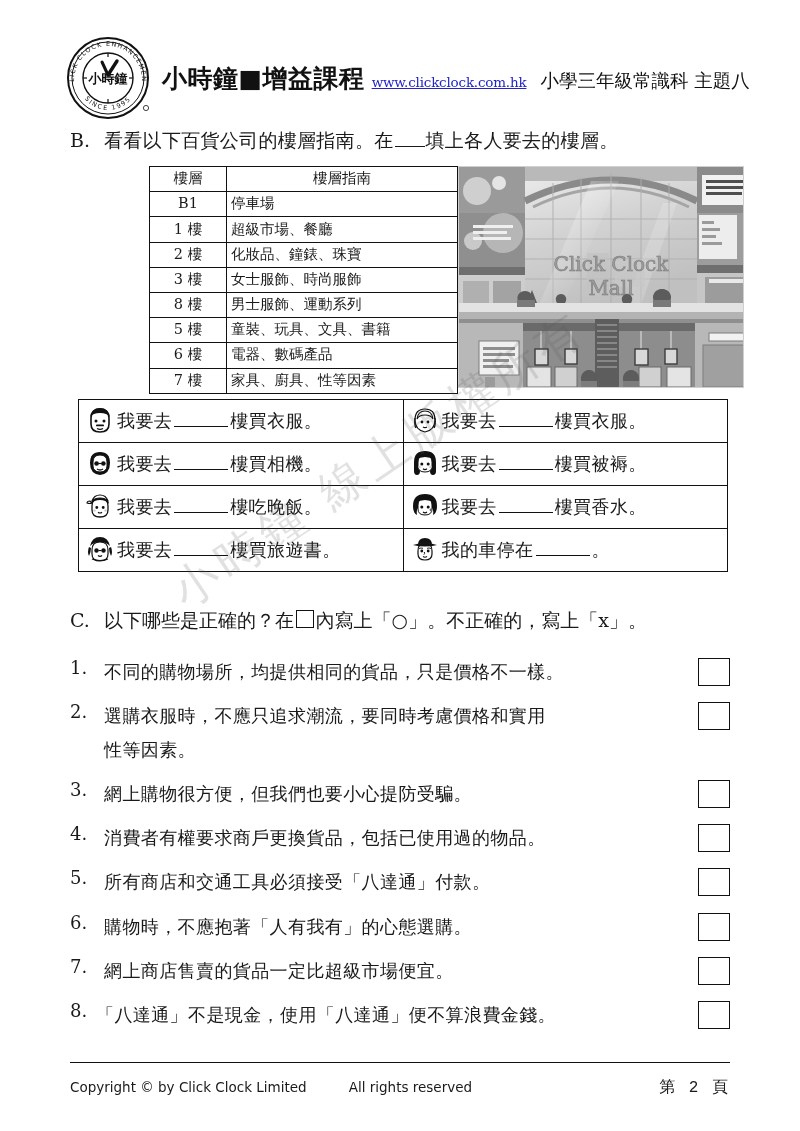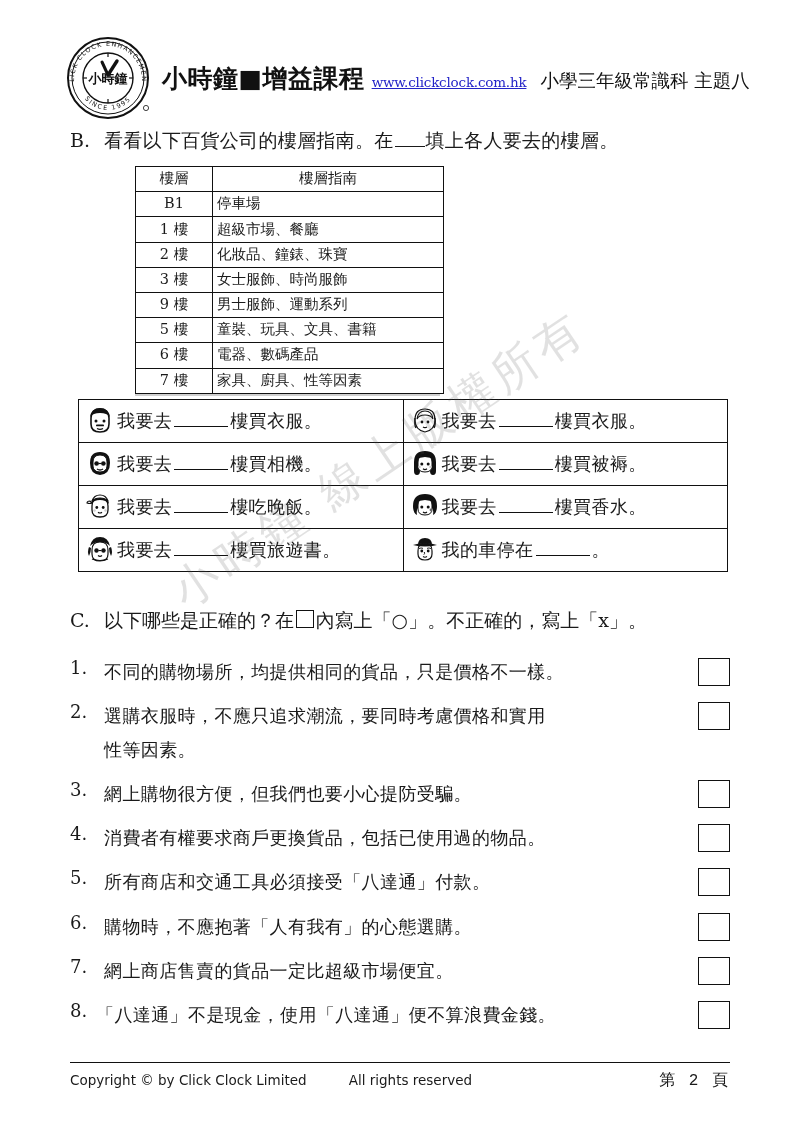--- a/index.html
+++ b/index.html
@@ -95,26 +95,25 @@
     border-bottom: 1.6px solid #1a1a1a;
     width: 30px;
     height: 0.95em;
     margin: 0 1px;
     vertical-align: baseline;
   }
 
   
   .guide-row {
     position: absolute;
-    left: 135px;
+    left: 149px;
     top: 166px;
     width: 595px;
     height: 222px;
     display: flex;
-    flex-direction: column;
   }
   table.floor-table {
     border-collapse: collapse;
     width: 290px;
     table-layout: fixed;
     font-family: "DejaVu Serif", "Liberation Serif", serif;
   }
   table.floor-table td, table.floor-table th {
     border: 1.2px solid #111;
     font-size: 14.5px;
@@ -236,21 +235,21 @@
     background: #fff;
   }
 
   
   .footer {
     position: absolute;
     left: 70px;
     top: 1062px;
     width: 660px;
     border-top: 1.6px solid #111;
-    padding-top: 7px;
+    padding-top: 14px;
     display: flex;
     align-items: baseline;
     font-size: 13.5px;
     font-family: "DejaVu Sans", "Liberation Sans", sans-serif;
   }
   .f-copy { margin-right: 42px; }
   .f-rights { flex: 1 1 auto; }
   .f-page {
     font-family: Liberation Mono, monospace;
     font-size: 16px;
@@ -343,21 +342,21 @@
           </tr>
         <tr>
             <td class="col-floor">2 樓</td>
             <td class="col-guide">化妝品、鐘錶、珠寶</td>
           </tr>
         <tr>
             <td class="col-floor">3 樓</td>
             <td class="col-guide">女士服飾、時尚服飾</td>
           </tr>
         <tr>
-            <td class="col-floor">9 樓</td>
+            <td class="col-floor">8 樓</td>
             <td class="col-guide">男士服飾、運動系列</td>
           </tr>
         <tr>
             <td class="col-floor">5 樓</td>
             <td class="col-guide">童裝、玩具、文具、書籍</td>
           </tr>
         <tr>
             <td class="col-floor">6 樓</td>
             <td class="col-guide">電器、數碼產品</td>
           </tr>

